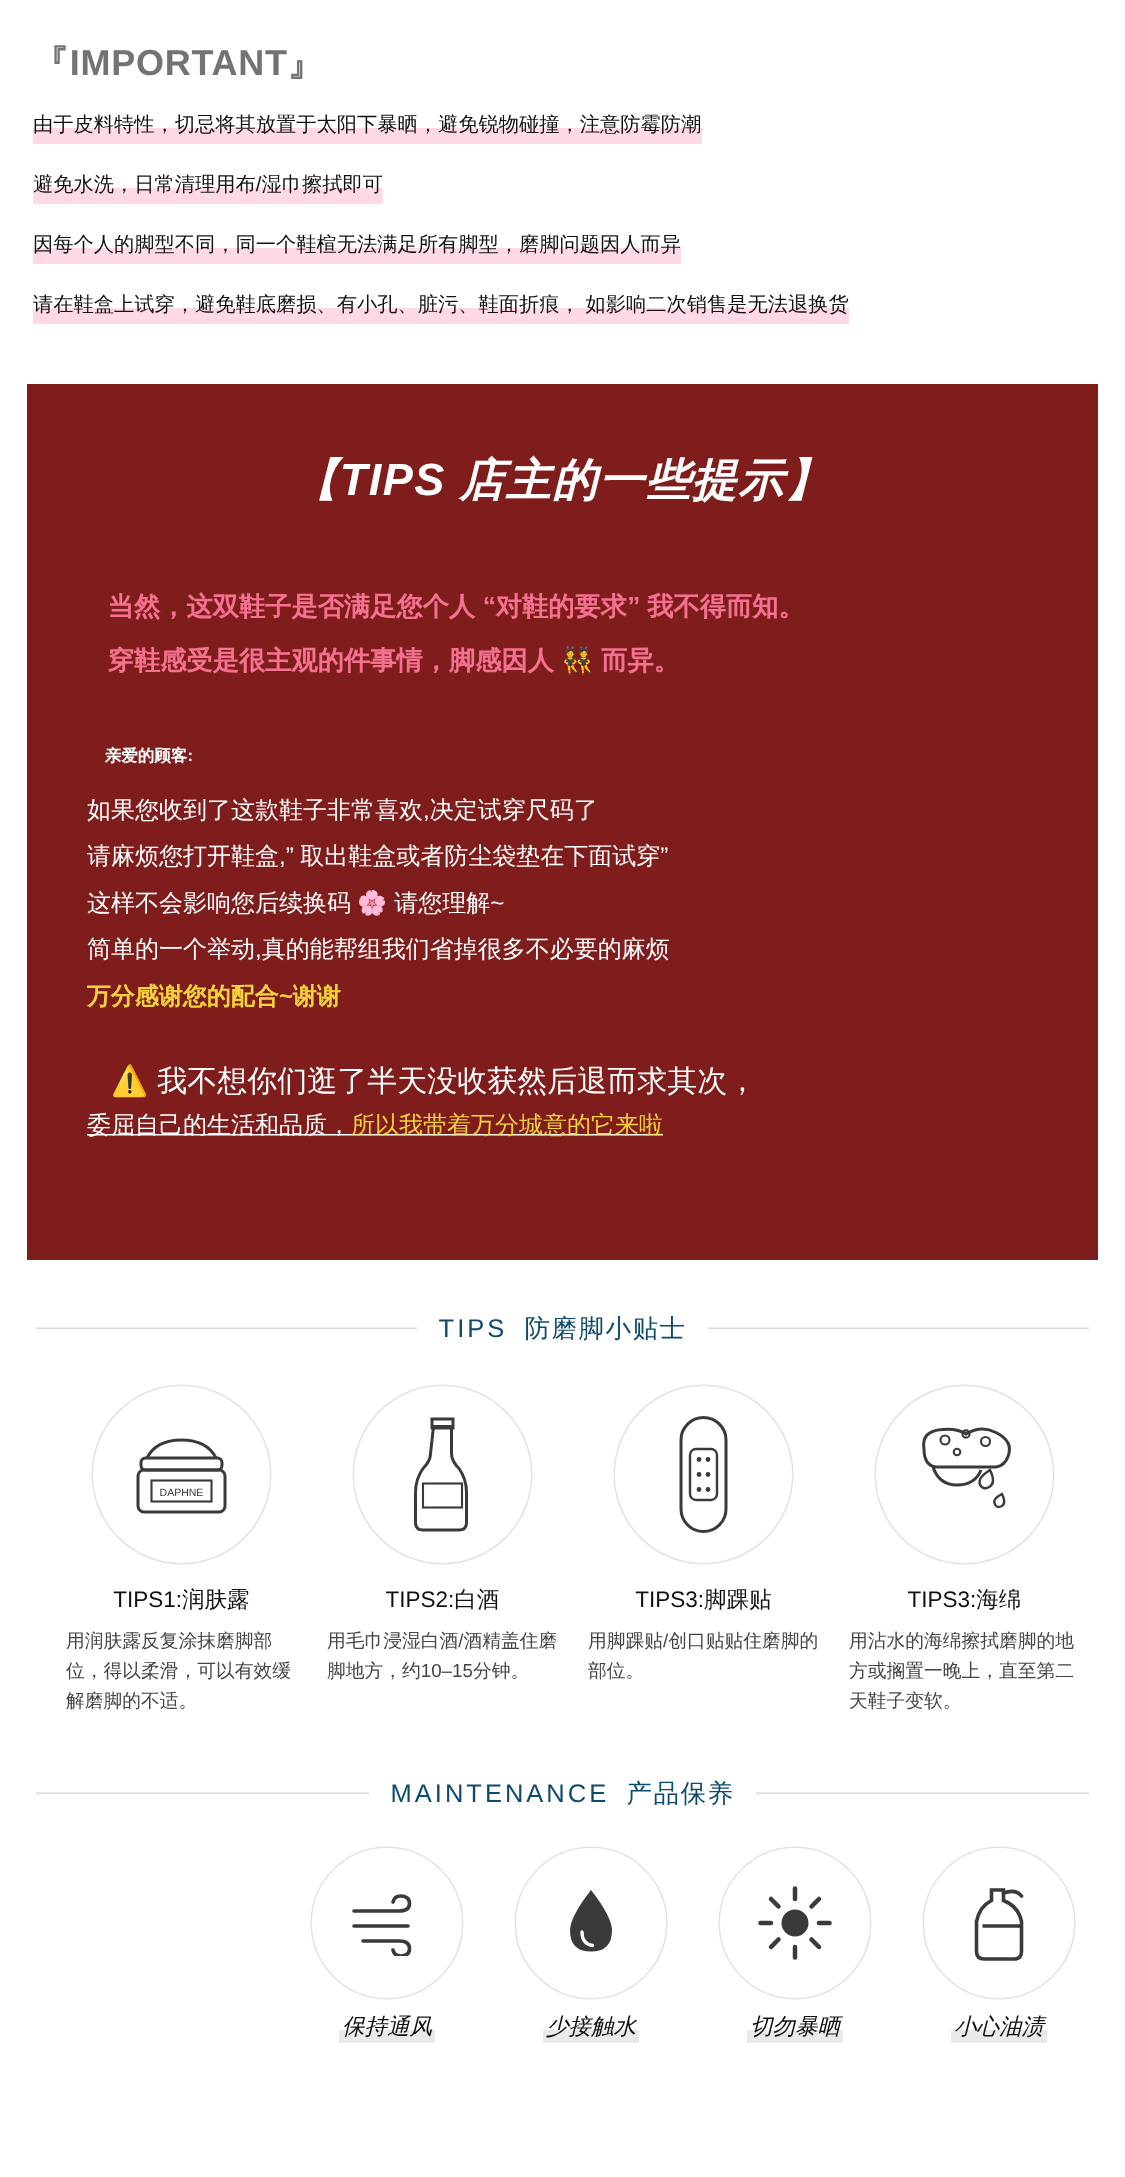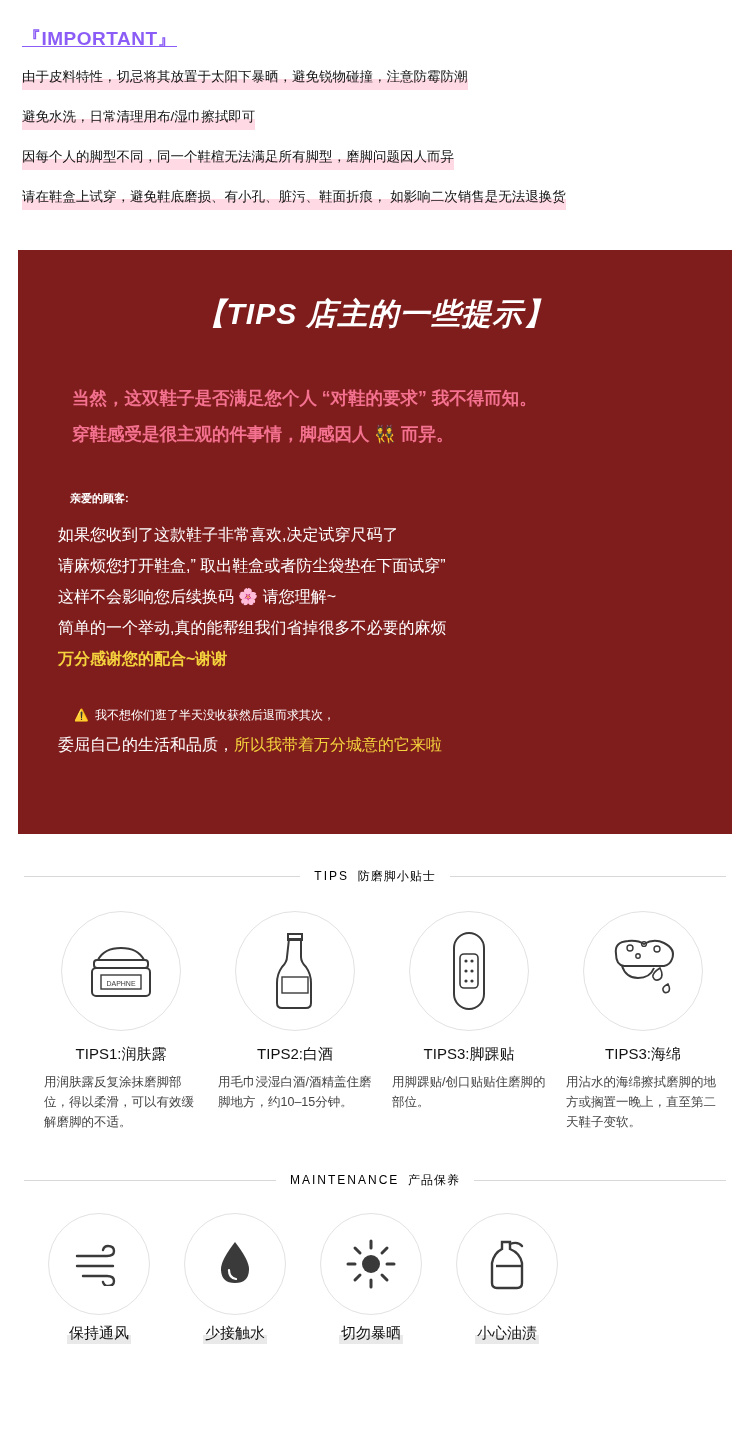--- a/index.html
+++ b/index.html
@@ -8,26 +8,25 @@
     background:#ffffff;
     font-family:"Liberation Sans","DejaVu Sans",sans-serif;
     color:#111;
     -webkit-font-smoothing:antialiased;
   }
   .page{width:750px;position:relative;}
 
   
   .important{padding:26px 22px 8px 22px;}
   .important-title{
-    font-size:19px;
-    font-weight:bold;
-    color:#8b5cf6;
+    font-size:24px;
+    font-weight:bold;
+    color:#737373;
     letter-spacing:.5px;
     margin:0 0 14px 0;
-    text-decoration:underline;
   }
   .imp-line{
     font-size:13.5px;
     line-height:20px;
     color:#111;
     margin:0 0 16px 0;
     padding:1px 0 3px 0;
     display:inline-block;
     background:linear-gradient(to bottom, rgba(255,255,255,0) 55%, #ffd9e4 55%, #ffd9e4 100%);
   }
@@ -77,46 +76,47 @@
     color:#f5d33c;
     font-size:16px;
     font-weight:bold;
     line-height:31px;
     margin:0;
     padding-left:6px;
   }
   .gap{height:26px;}
   .warn-row{
     color:#fff;
-    font-size:12px;
+    font-size:20px;
     line-height:30px;
     padding-left:22px;
     margin:0;
   }
   .warn-row .warn-ico{margin-right:6px;}
   .warn-cont{
     color:#fff;
     font-size:16px;
     line-height:30px;
     padding-left:6px;
     margin:0;
+    text-decoration:underline;
   }
   .y{color:#f5d33c;}
 
   
   .sec-head{
     display:flex;
     align-items:center;
     gap:14px;
     margin:34px 24px 6px 24px;
   }
   .sec-head .rule{flex:1;height:1px;background:#d8d8d8;}
   .sec-head .txt{
-    font-size:12px;
-    color:#000000;
+    font-size:17px;
+    color:#0c4a6e;
     letter-spacing:1px;
     white-space:nowrap;
   }
   .sec-head .txt .en{letter-spacing:2px;}
 
   
   .tips4{
     display:flex;
     justify-content:space-between;
     padding:20px 22px 6px 36px;
@@ -133,23 +133,24 @@
     font-size:15px;color:#111;margin:0 0 8px 0;
   }
   .tip .t-desc{
     font-size:12.5px;color:#444;line-height:20px;
     text-align:left;padding:0 8px;margin:0;
   }
 
   
   .maint{
     display:flex;
-    justify-content:flex-start;
+    justify-content:flex-end;
     padding:18px 16px 40px 31px;
     box-sizing:border-box;
+    font-style:italic;
   }
   .m-item{width:136px;text-align:center;}
   .m-item .circ{
     width:100px;height:100px;border-radius:50%;
     border:1px solid #e2e2e2;
     margin:0 auto 8px auto;
     display:flex;align-items:center;justify-content:center;
   }
   .m-item .m-label{
     font-size:15px;color:#111;

